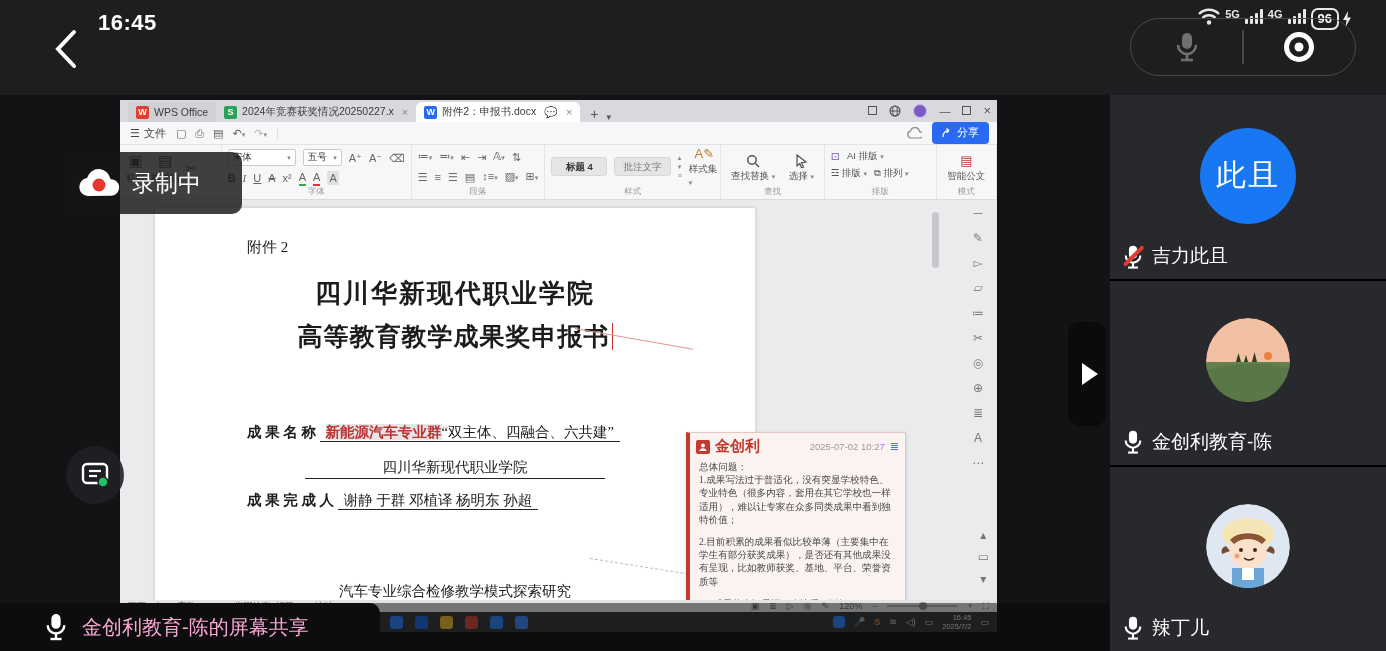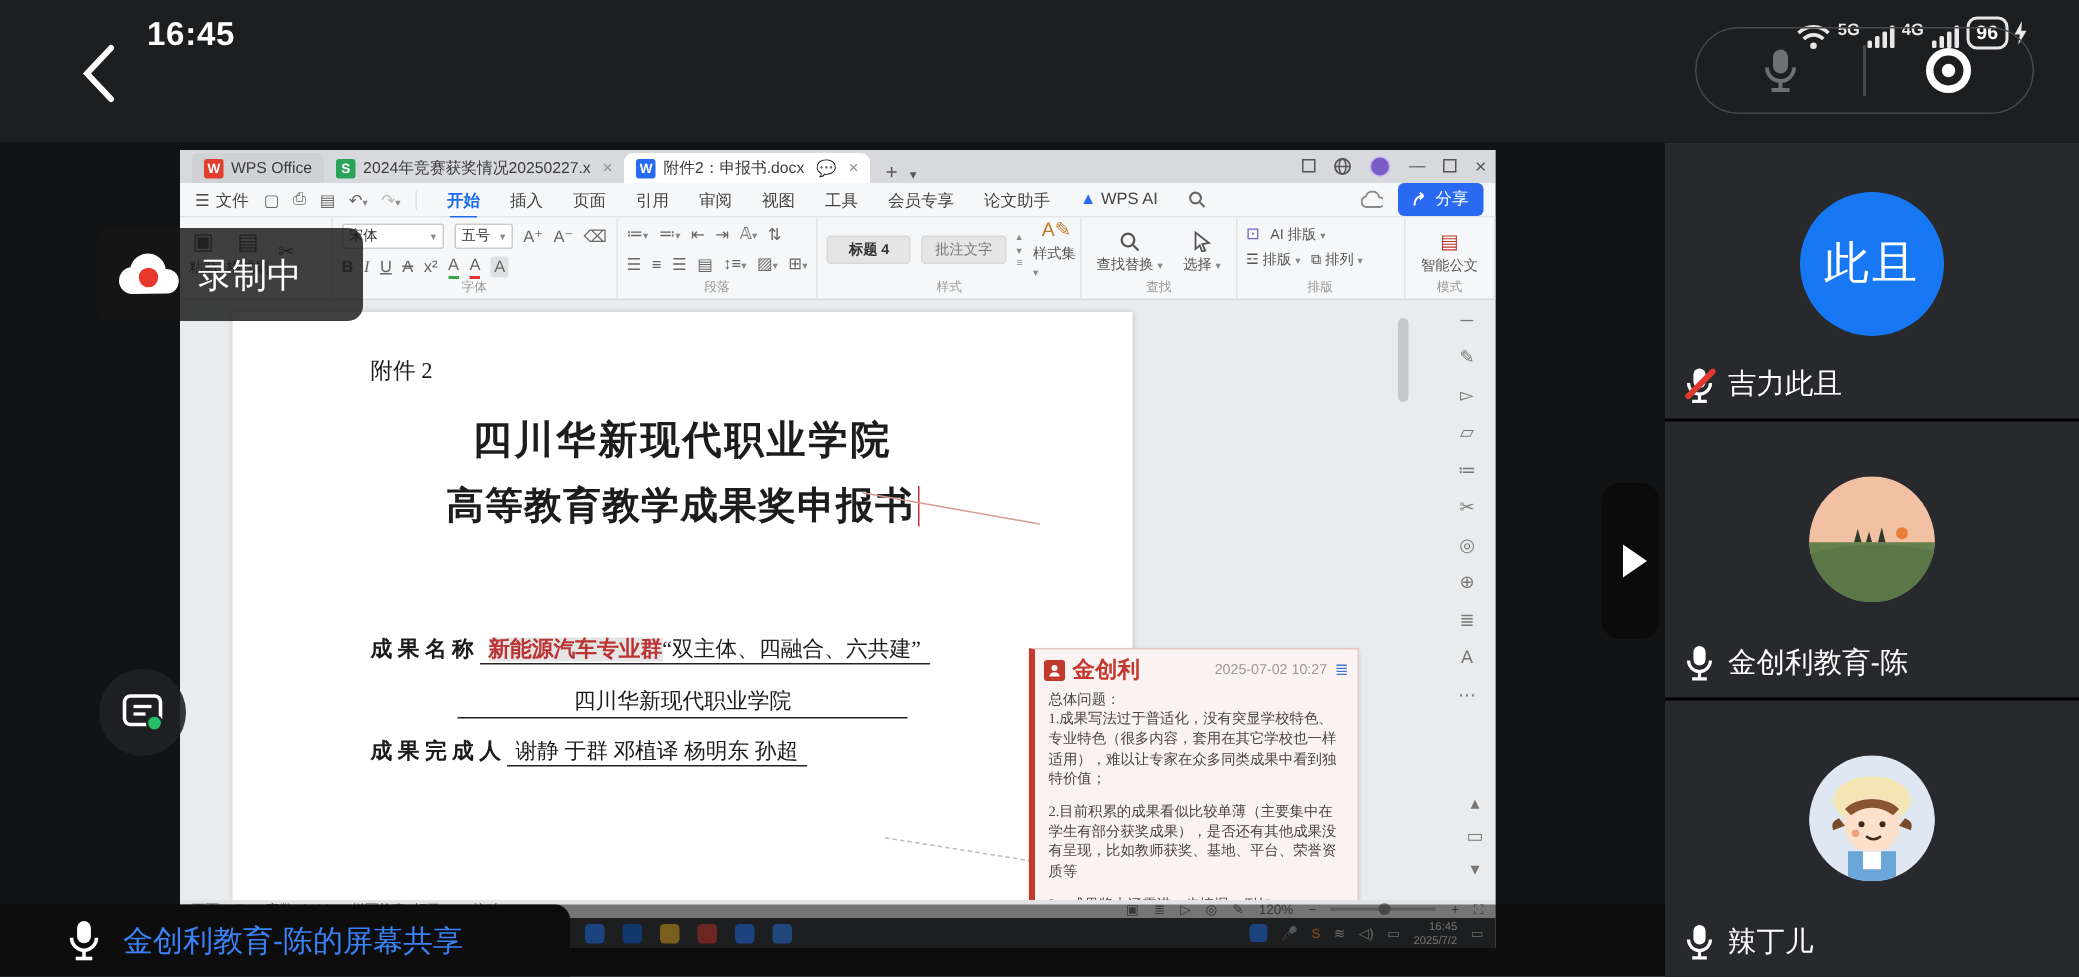--- a/index.html
+++ b/index.html
@@ -8,21 +8,21 @@
   .abs { position:absolute; }
 
   
   #topbar { left:0; top:0; width:1386px; height:95px; background:#1d1e20; color:#fff; }
   #back-btn { left:50px; top:28px; width:30px; height:42px; cursor:pointer; }
   #clock { left:98px; top:10px; font-size:22px; font-weight:bold; letter-spacing:.5px; }
   #title-wrap { left:50%; top:32px; transform:translateX(-50%); display:flex; align-items:center; gap:10px; }
   #meeting-title { font-size:23px; color:#f2f2f2; }
   .info-circle { width:22px; height:22px; border:2px solid #9a9a9a; border-radius:50%;
     color:#9a9a9a; font-size:14px; line-height:19px; text-align:center; font-family:"Liberation Serif",serif; }
-  #status-row { right:34px; top:8px; display:flex; align-items:flex-end; gap:5px; height:26px; }
+  #status-row { right:34px; top:8px; display:flex; align-items:flex-start; gap:5px; height:26px; }
   .net-label { font-size:11px; font-weight:bold; color:#e8e8e8; margin-bottom:8px; }
   .bars { display:flex; align-items:flex-end; gap:2px; height:16px; margin-bottom:2px;}
   .bars i { width:3px; background:#e8e8e8; border-radius:1px; display:block; }
   #battery { display:flex; align-items:center; gap:3px; margin-bottom:1px;}
   #battery .shell { border:2px solid #e8e8e8; border-radius:7px; padding:0 5px; font-size:13px; font-weight:bold; color:#fff; line-height:18px;}
   #ctrl-pill { right:30px; top:18px; width:226px; height:58px; border:1.5px solid #46484a; border-radius:30px;
     display:flex; align-items:center; }
   #ctrl-pill .half { flex:1; display:flex; justify-content:center; align-items:center; }
   #ctrl-pill .div { width:1.5px; height:34px; background:#46484a; }
 
@@ -113,21 +113,21 @@
   
   #wtaskbar { position:absolute; left:0; top:512px; width:877px; height:20px; background:#333537; display:flex; align-items:center; }
   #tb-icons { display:flex; gap:12px; margin-left:270px; }
   #tb-icons i { width:13px; height:13px; border-radius:3px; display:block; }
   #tb-tray { margin-left:auto; display:flex; align-items:center; gap:9px; padding-right:8px; color:#cfcfcf; font-size:10px;}
   #tb-clock { font-size:7.5px; line-height:9px; text-align:right; color:#ddd; }
 
   
   #bottom-dim { left:0; top:603px; width:1110px; height:48px; background:rgba(8,8,8,.5); z-index:20; }
   #share-label { left:0; top:603px; width:380px; height:48px; background:#0d0d0e; z-index:25;
-    display:flex; align-items:center; gap:14px; padding-left:44px; color:#3b82f6; font-size:20px; border-radius:0 10px 0 0;}
+    display:flex; align-items:center; gap:14px; padding-left:44px; color:#f9a8d4; font-size:20px; border-radius:0 10px 0 0;}
 
   
   #expand-tab { left:1068px; top:322px; width:38px; height:104px; background:#0b0b0c; border-radius:12px; z-index:15;
     display:flex; align-items:center; justify-content:center; cursor:pointer; }
   #expand-tab .tri { width:0; height:0; border-left:16px solid #fff; border-top:11px solid transparent; border-bottom:11px solid transparent; margin-left:6px;}
 
   
   #sidebar { left:1110px; top:95px; width:276px; height:556px; display:flex; flex-direction:column; gap:2px; background:#000; }
   .tile { position:relative; background:#28292c; flex:1; }
   .tile .avatar { position:absolute; left:50%; top:44%; transform:translate(-50%,-50%); border-radius:50%; overflow:hidden; }
@@ -245,36 +245,20 @@
     <span class="mfile">
       <span>☰</span>
       <span>文件</span>
     </span>
     <span class="micons">
       <span>▢</span>
       <span>⎙</span>
       <span>▤</span>
       <span>↶<span class="dd">▾</span></span>
       <span style="color:#bbb">↷<span class="dd">▾</span></span>
-    </span>
-    <span class="items">
-      <span class="mi on">开始</span>
-      <span class="mi">插入</span>
-      <span class="mi">页面</span>
-      <span class="mi">引用</span>
-      <span class="mi">审阅</span>
-      <span class="mi">视图</span>
-      <span class="mi">工具</span>
-      <span class="mi">会员专享</span>
-      <span class="mi">论文助手</span>
-      <span class="mi"><span class="ai-logo">▲</span> <span>WPS AI</span></span>
-      <svg width="12" height="12" viewBox="0 0 12 12">
-        <circle cx="5" cy="5" r="3.6" fill="none" stroke="#666" stroke-width="1.4"></circle>
-        <line x1="8" y1="8" x2="11" y2="11" stroke="#666" stroke-width="1.4"></line>
-      </svg>
     </span>
     <span class="right">
       <svg width="15" height="12" viewBox="0 0 15 12">
         <path d="M4 11 a3.5 3.5 0 0 1 -.5 -6.9 a4.6 4.6 0 0 1 9 .5 a3 3 0 0 1 .4 6.4 Z" fill="none" stroke="#888" stroke-width="1.2"></path>
       </svg>
       <span id="share-btn">
         <svg width="10" height="10" viewBox="0 0 10 10">
           <path d="M1 9 C1 4 4 2.5 7 2.5 M7 2.5 L4.5 0.5 M7 2.5 L4.5 4.8" fill="none" stroke="#fff" stroke-width="1.3"></path>
         </svg>
         <span>分享</span>
@@ -410,20 +394,23 @@
         <span>成 果 名 称</span>
         <span class="fval"><span class="hl">新能源汽车专业群</span><span>“双主体、四融合、六共建”</span></span>
       </div>
       <div class="frow fcont" style="top:250px">
         <span class="fval">四川华新现代职业学院</span>
       </div>
       <div class="frow" style="top:283px">
         <span>成 果 完 成 人</span>
         <span class="fval" style="min-width:270px;text-align:center">谢静  于群  邓植译  杨明东  孙超</span>
       </div>
+      <div class="frow fcont" style="top:374px">
+        <span class="fval">汽车专业综合检修教学模式探索研究</span>
+      </div>
     </div>
 
     <div class="conn1"></div>
     <div class="conn2"></div>
 
     <div id="comment">
       <div id="c-head">
         <span id="c-av">
           <svg width="10" height="10" viewBox="0 0 10 10">
               <circle cx="5" cy="3.4" r="2" fill="#fff"></circle>

